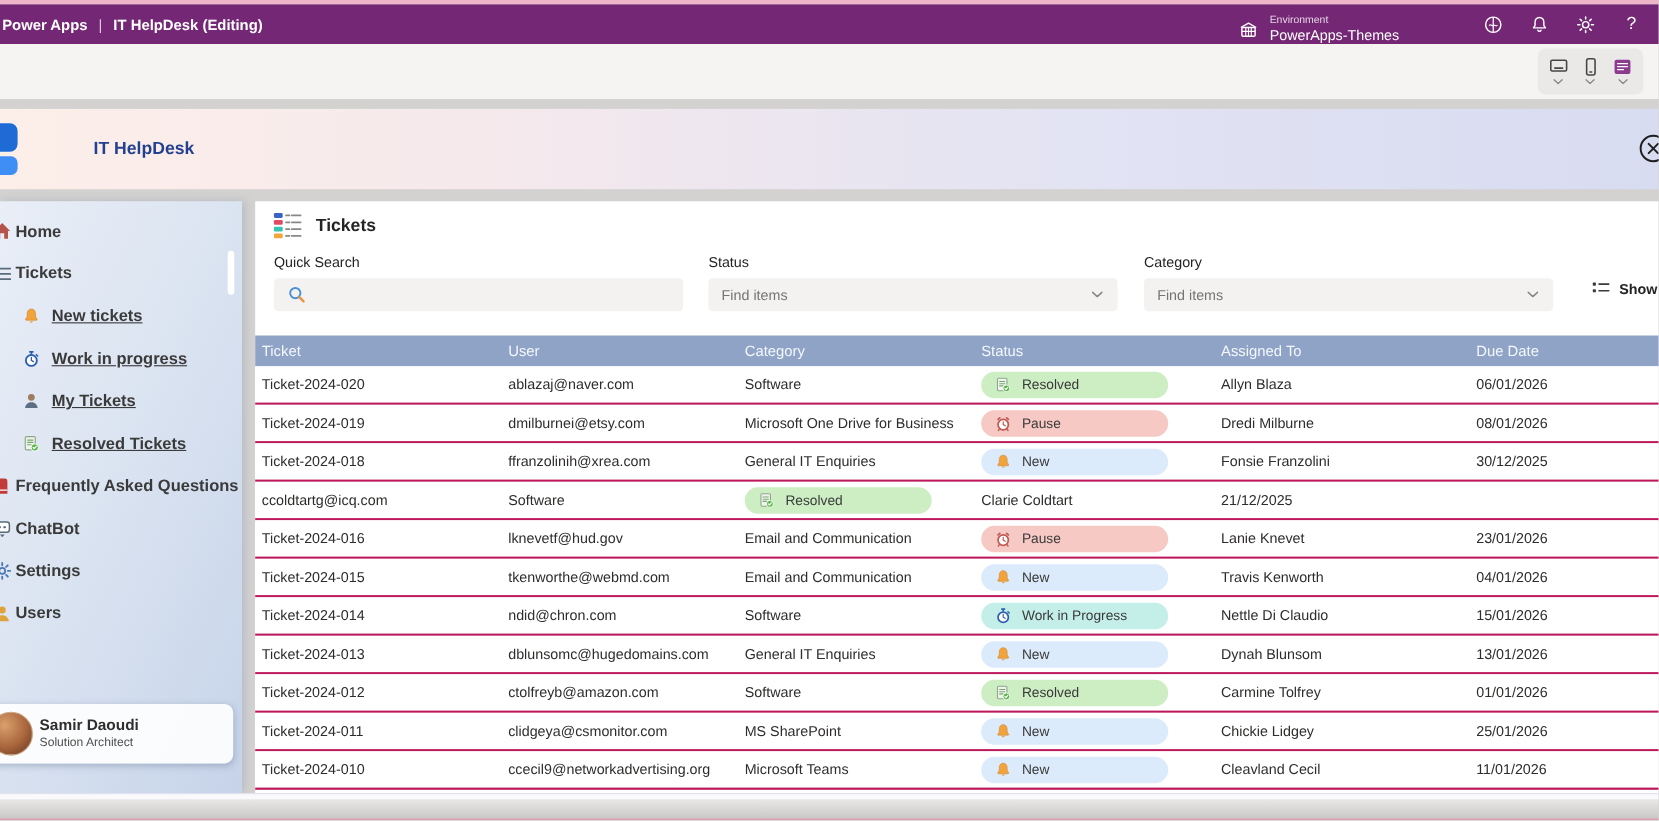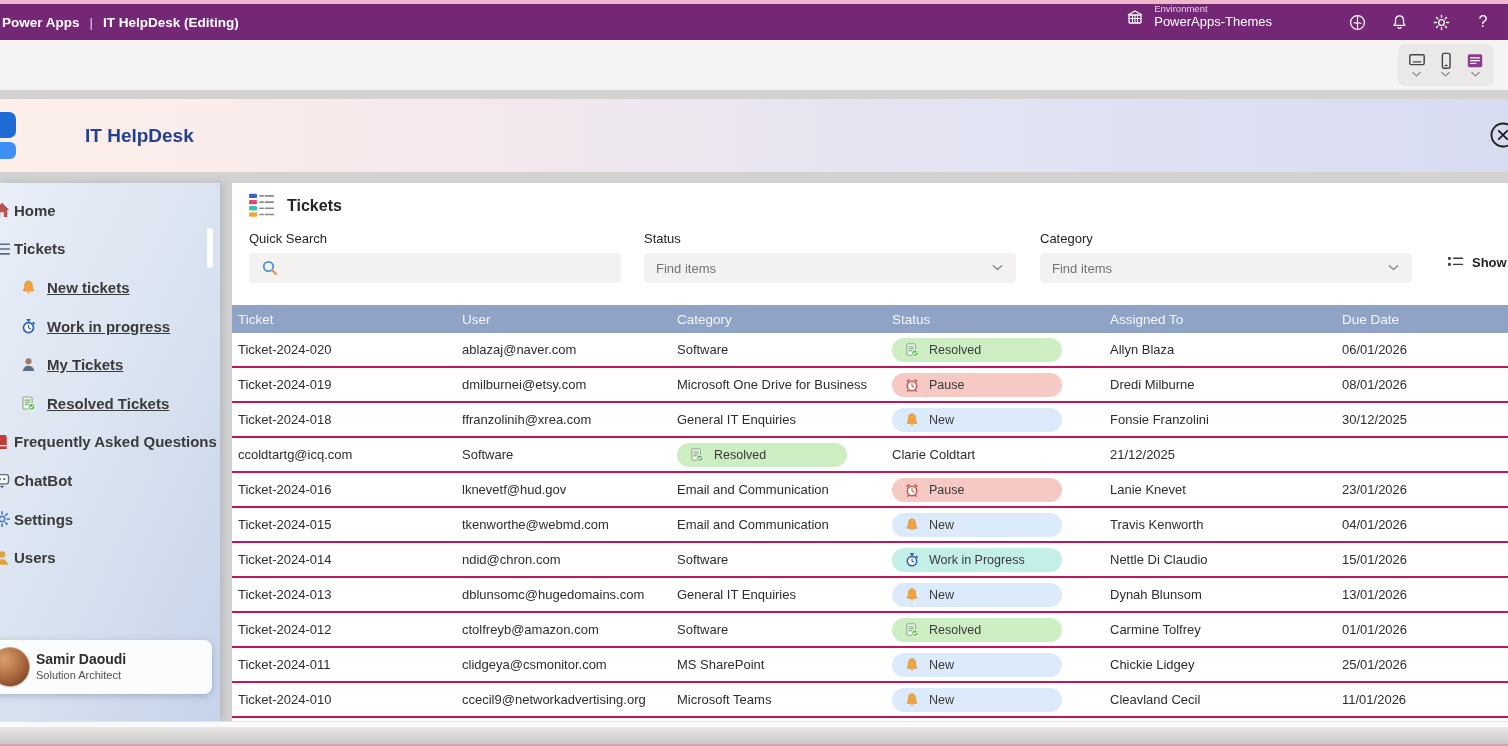--- a/index.html
+++ b/index.html
@@ -8,21 +8,21 @@
   .stage { position:relative; width:1508px; height:746px; overflow:hidden; background:#d3d2d1; }
 
   
   .top-strip { position:absolute; left:0; top:0; width:100%; height:4px; background:#eeb7c9; }
 
   
   .topbar { position:absolute; left:0; top:4px; width:100%; height:36px; background:#742774;
             display:flex; align-items:center; color:#fff; }
   .topbar-left { display:flex; align-items:center; gap:10px; padding-left:2px; font-size:13.5px; font-weight:600; }
   .tb-divider { opacity:.75; font-weight:400; }
-  .topbar-right { margin-left:auto; display:flex; align-items:flex-start; padding-right:4px; }
+  .topbar-right { margin-left:auto; display:flex; align-items:flex-end; padding-right:4px; }
   .env-btn { display:flex; align-items:center; gap:9px; margin-right:64px; cursor:pointer; }
   .env-ic svg { width:20px; height:20px; display:block; }
   .env-texts { line-height:1.15; }
   .env-label { font-size:9.5px; color:rgba(255,255,255,.8); }
   .env-name { font-size:13px; color:#fff; }
   .tb-ic { width:42px; height:36px; display:flex; align-items:center; justify-content:center; cursor:pointer; }
   .tb-ic svg { width:19px; height:19px; display:block; }
   .help-q { font-size:16px; color:#fff; font-weight:400; }
 
   
@@ -33,21 +33,21 @@
   .device-btn svg { width:24px; height:18px; display:block; }
   .device-btn .chev svg { width:11px; height:7px; }
 
   
   .canvas-header { position:absolute; left:0; top:99px; width:100%; height:73px;
     background:linear-gradient(90deg,#fcefe9 0%,#f6e9ec 28%,#e2e3f3 65%,#d8dcf1 100%); }
   .app-icon { position:absolute; left:-30px; top:13px; width:46px; }
   .app-icon .b1 { height:26px; background:#1e6bd6; border-radius:7px; }
   .app-icon .b2 { height:17px; background:#3f8ef5; border-radius:6px; margin-top:4px; }
   .app-title { position:absolute; left:85px; top:0; height:73px; display:flex; align-items:center;
-               font-size:19px; font-weight:700; color:#24418f; }
+               font-size:16px; font-weight:700; color:#24418f; }
   .close-btn { position:absolute; left:1489px; top:22px; width:28px; height:28px; cursor:pointer; }
   .close-btn svg { width:28px; height:28px; display:block; }
 
   
   .sidebar { position:absolute; left:0; top:183px; width:220px; height:538px;
     background:linear-gradient(115deg,#e9eef7 0%,#dbe4f1 45%,#c6d3e9 100%);
     box-shadow:3px 0 8px rgba(100,120,150,.28); }
   .s-nav { position:absolute; left:0; top:8px; width:100%; }
   .s-item { height:38.6px; display:flex; align-items:center; cursor:pointer;
             font-size:15px; font-weight:600; color:#3a3a3a; white-space:nowrap; }

